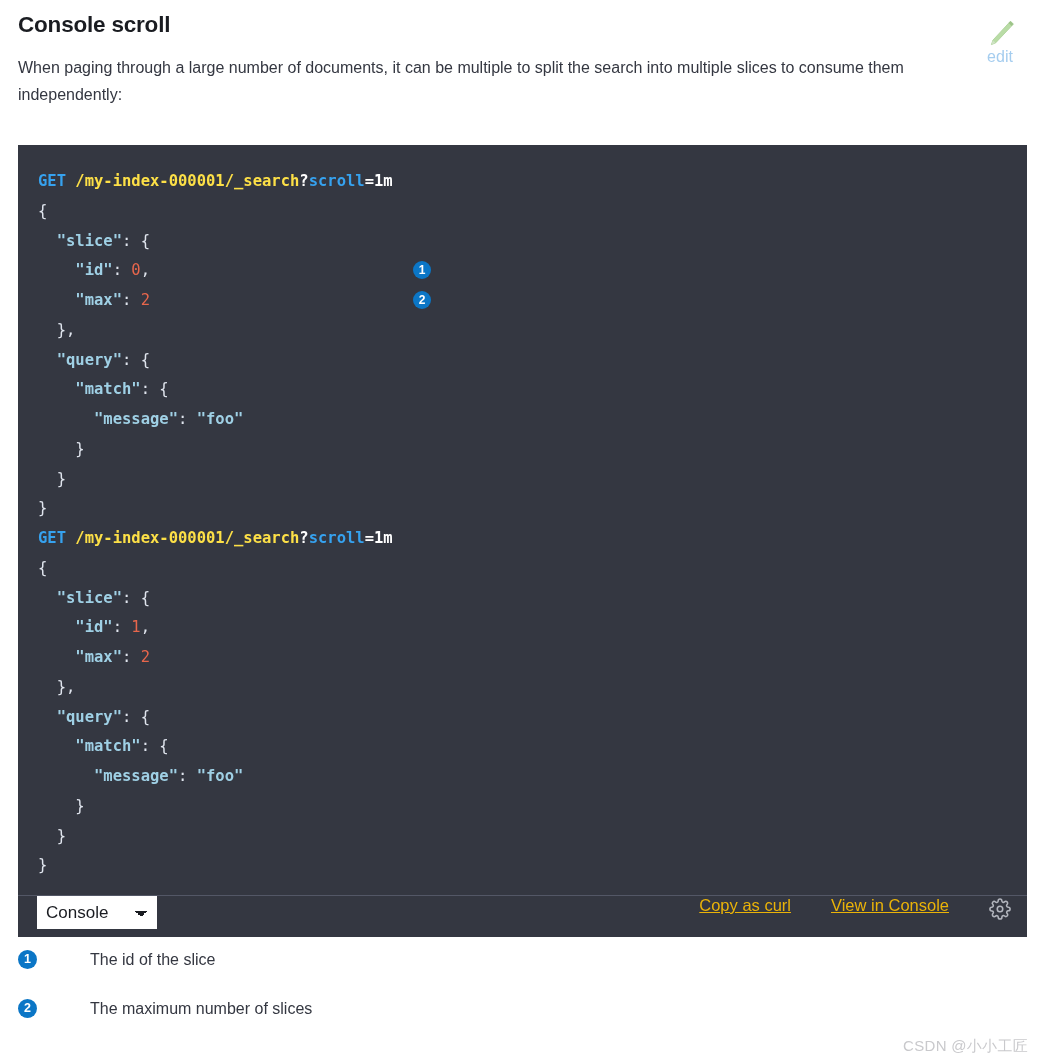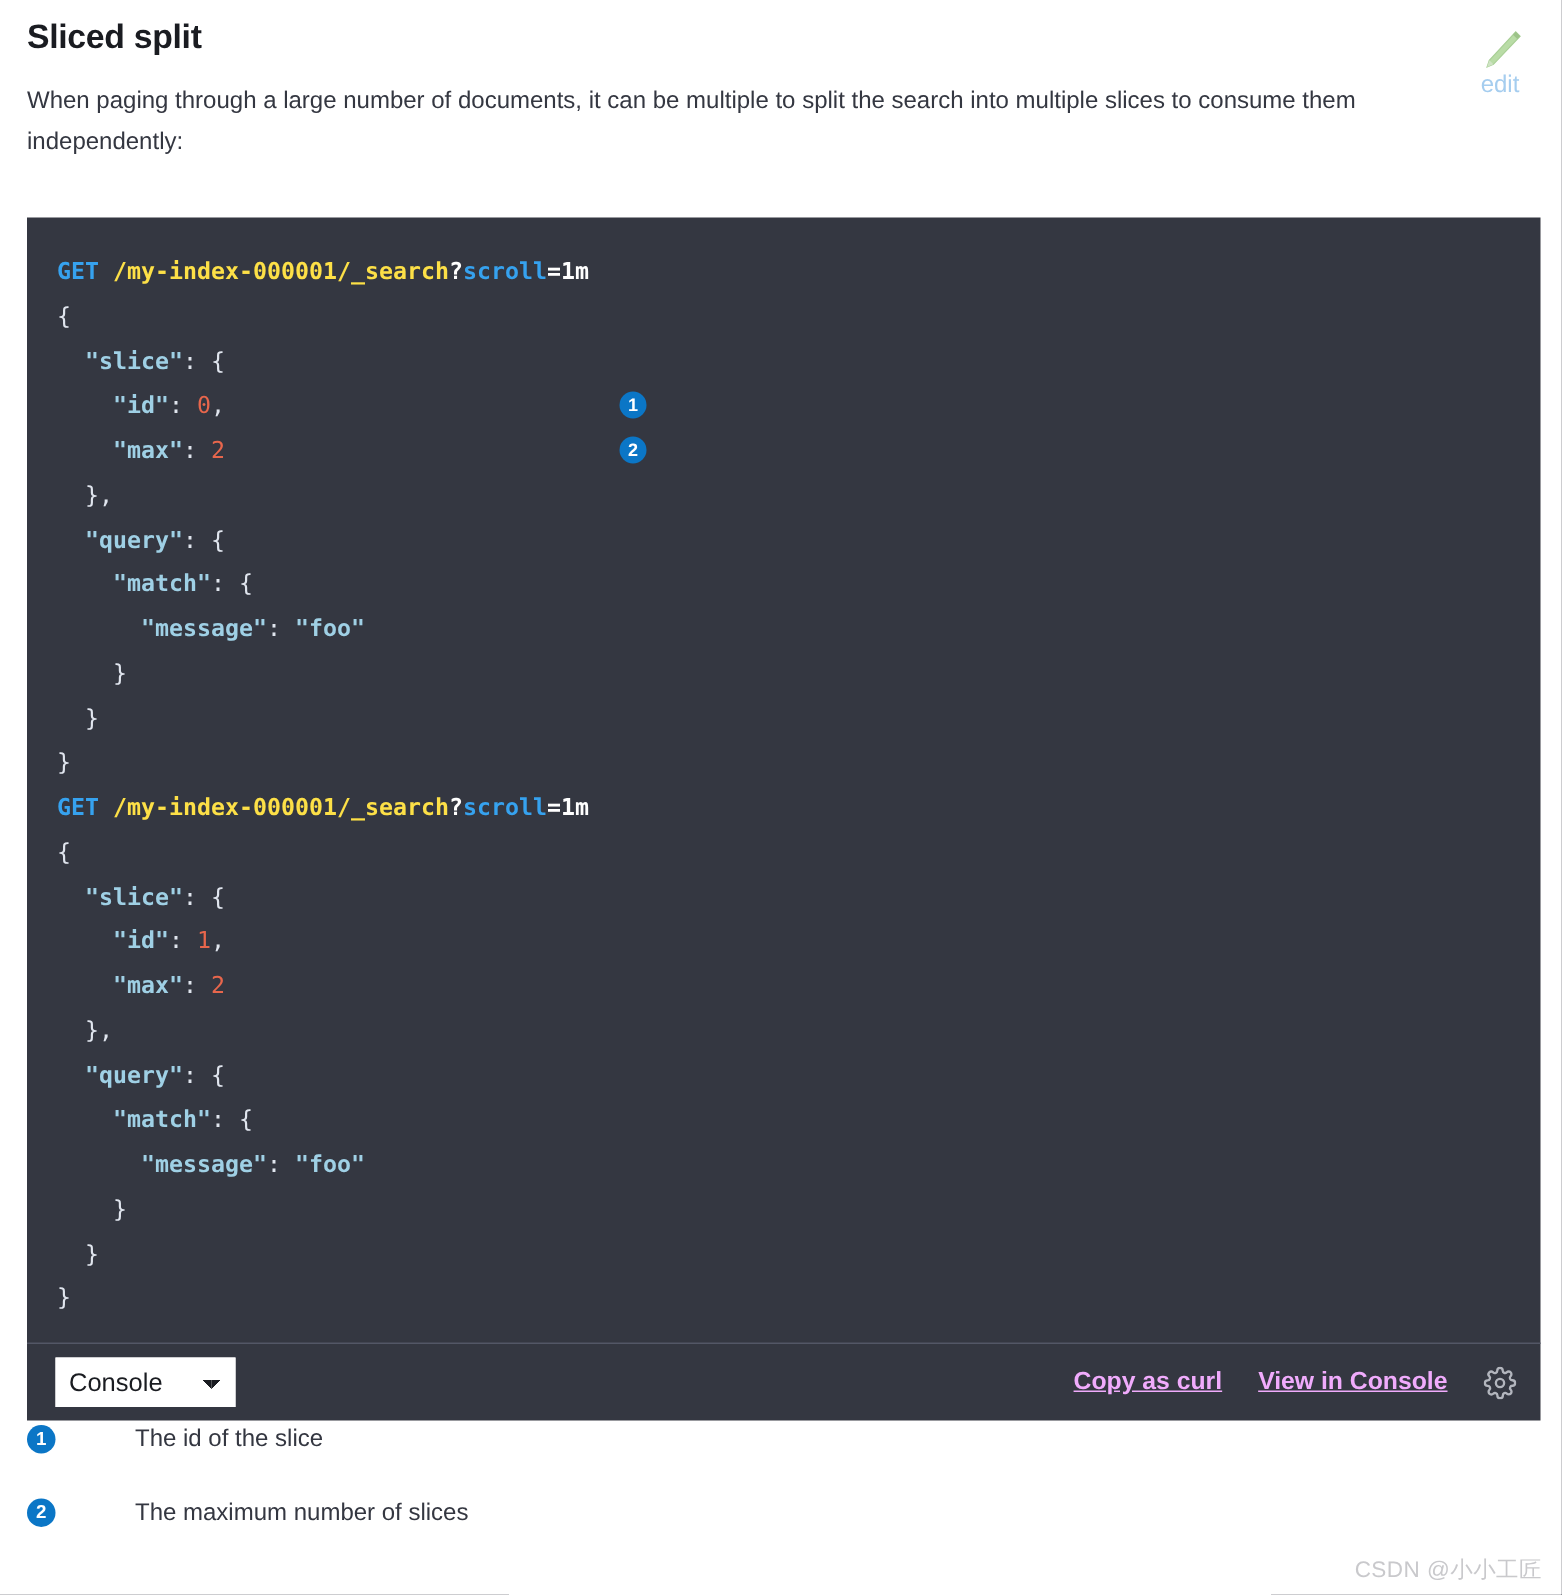--- a/index.html
+++ b/index.html
@@ -116,25 +116,26 @@
   }
   .co-pos {
     position: absolute;
     left: 375px;
     top: 5px;
   }
 
   
   .code-toolbar {
     border-top: 1px solid #535766;
-    height: 52px;
+    height: 42px;
     display: flex;
-    align-items: center;
+    align-items: flex-start;
     padding: 0 14px 0 19px;
     box-sizing: border-box;
+    gap: 16px;
   }
   .console-select {
     appearance: none;
     -webkit-appearance: none;
     background: #ffffff;
     border: 1px solid #ffffff;
     border-radius: 0;
     color: #1a1c21;
     font-family: "Liberation Sans", sans-serif;
     font-size: 17px;
@@ -146,23 +147,23 @@
       linear-gradient(45deg, transparent 50%, #1a1c21 50%),
       linear-gradient(135deg, #1a1c21 50%, transparent 50%);
     background-position:
       calc(100% - 15px) 14px,
       calc(100% - 9px) 14px;
     background-size: 6px 6px, 6px 6px;
     background-repeat: no-repeat;
   }
   .toolbar-spacer { flex: 1 1 auto; }
   .toolbar-link {
-    color: #f0abfc;
+    color: #eab308;
     font-size: 16.5px;
-    font-weight: bold;
+    font-weight: normal;
     text-decoration: underline;
     margin-left: 24px;
     white-space: nowrap;
     cursor: pointer;
   }
   .gear-btn {
     margin-left: 22px;
     width: 26px;
     height: 26px;
     display: inline-flex;
@@ -215,21 +216,21 @@
     letter-spacing: 0.3px;
     white-space: nowrap;
   }
 </style>
 </head>
 <body>
 
 <div class="page">
 
   <div class="doc-header">
-    <h1 class="page-title">Sliced split</h1>
+    <h1 class="page-title">Console scroll</h1>
     <p class="intro-text">When paging through a large number of documents, it can be multiple to split the search into multiple slices to consume them independently:</p>
 
     <a class="edit-link">
       <span class="edit-pencil">
         <svg width="34" height="34" viewBox="0 0 34 34" xmlns="http://www.w3.org/2000/svg">
           <path d="M27.5 3.2 L30.4 6.1 L12.6 24.9 L8.4 26.6 L9.9 22.2 Z" fill="#b9dca6" stroke="#a9cf96" stroke-width="0.8"></path>
           <path d="M27.5 3.2 L30.4 6.1 L28.6 8.0 L25.6 5.1 Z" fill="#9dc389"></path>
           <path d="M9.9 22.2 L8.4 26.6 L12.6 24.9 Z" fill="#cfe3c4"></path>
         </svg>
       </span>

